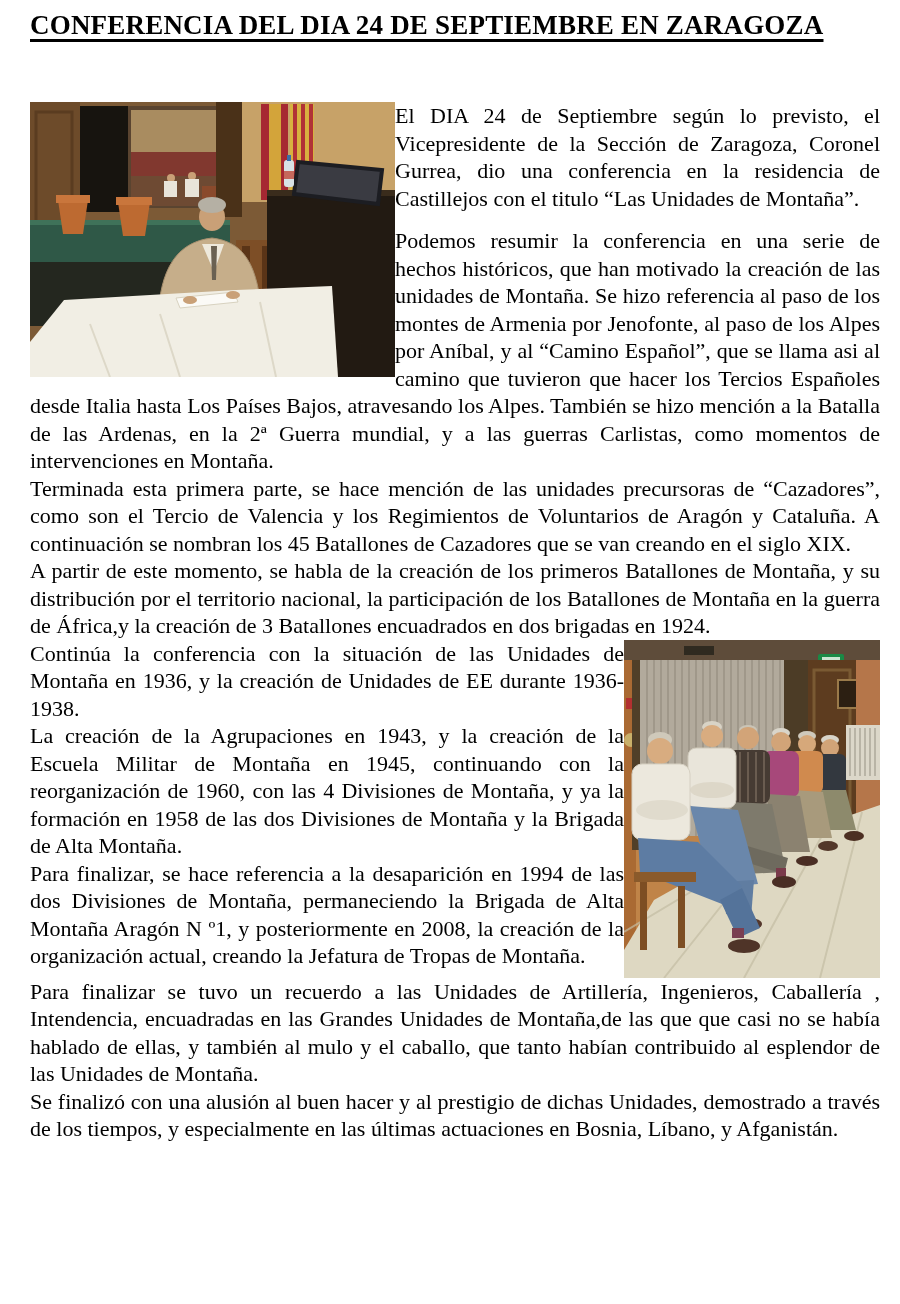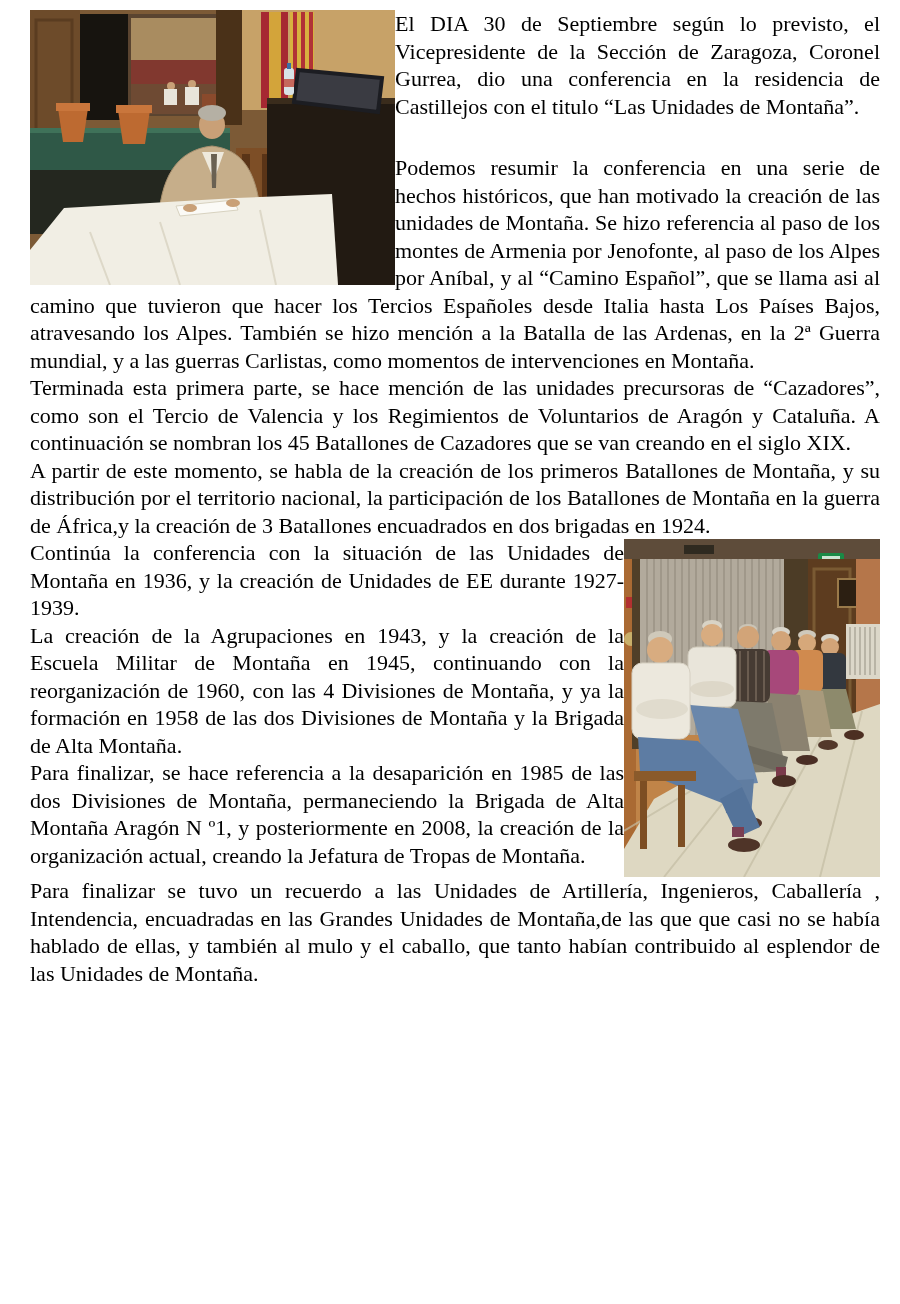--- a/index.html
+++ b/index.html
@@ -22,34 +22,35 @@
     font-size: 27px;
     line-height: 30px;
     font-weight: 700;
     text-decoration: underline;
     text-decoration-thickness: 3px;
     text-underline-offset: 5px;
     letter-spacing: 0.2px;
   }
 
   .para { margin: 0; text-align: justify; }
-  .gap-above { margin-top: 34px; }
+  .gap-above { margin-top: 15px; }
   .clear-floats { clear: both; }
 
   figure.photo { margin: 0; padding: 0; }
   .photo svg { display: block; width: 100%; height: 100%; }
 
   .photo-left  { float: left;  width: 365px; height: 275px; margin: 48px 15px 8px -2px; }
   .photo-right { float: right; width: 256px; height: 338px; margin: -6px 26px 8px 18px; }
 </style>
 </head>
 <body>
 
 <div class="page">
 
+  <h1 class="doc-title">CONFERENCIA DEL DIA 24 DE SEPTIEMBRE EN ZARAGOZA</h1>
 
   <div class="article">
 
     <figure class="photo photo-left" role="img" aria-label="Conferenciante con traje claro sentado tras una mesa con mantel blanco, junto a un atril de madera con monitor; detrás, pared de madera y banderas de España y Aragón">
       <svg viewBox="0 0 365 275" preserveAspectRatio="none">
 
         <rect width="365" height="275" fill="#7c5a36"></rect>
         <rect x="0" y="0" width="50" height="160" fill="#6d4b2a"></rect>
         <rect x="6" y="10" width="36" height="120" fill="none" stroke="#5a3c20" stroke-width="3"></rect>
 
@@ -104,21 +105,21 @@
         <ellipse cx="182" cy="103" rx="14" ry="8" fill="#b5b0a4"></ellipse>
 
         <polygon points="0,240 34,198 206,188 302,184 308,275 0,275" fill="#f1eee4"></polygon>
         <path d="M60,222 L80,275 M130,212 L150,275 M230,200 L246,275" stroke="#ddd8c8" stroke-width="2" fill="none"></path>
         <polygon points="146,196 204,190 208,200 150,206" fill="#fbfaf6" stroke="#d8d2c0" stroke-width="1"></polygon>
         <ellipse cx="160" cy="198" rx="7" ry="4" fill="#c9a077"></ellipse>
         <ellipse cx="203" cy="193" rx="7" ry="4" fill="#c9a077"></ellipse>
       </svg>
     </figure>
 
-    <p class="para">El DIA 30 de Septiembre según lo previsto, el Vicepresidente de la Sección de Zaragoza, Coronel Gurrea, dio una conferencia en la residencia de Castillejos con el titulo “Las Unidades de Montaña”.</p>
+    <p class="para">El DIA 24 de Septiembre según lo previsto, el Vicepresidente de la Sección de Zaragoza, Coronel Gurrea, dio una conferencia en la residencia de Castillejos con el titulo “Las Unidades de Montaña”.</p>
     <p class="para gap-above">Podemos resumir la conferencia en una serie de hechos históricos, que han motivado la creación de las unidades de Montaña. Se hizo referencia al paso de los montes de Armenia por Jenofonte, al paso de los Alpes por Aníbal, y al “Camino Español”, que se llama asi al camino que tuvieron que hacer los Tercios Españoles desde Italia hasta Los Países Bajos, atravesando los Alpes. También se hizo mención a la Batalla de las Ardenas, en la 2ª Guerra mundial, y a las guerras Carlistas, como momentos de intervenciones en Montaña.</p>
     <p class="para">Terminada esta primera parte, se hace mención de las unidades precursoras de “Cazadores”, como son el Tercio de Valencia y los Regimientos de Voluntarios de Aragón y Cataluña. A continuación se nombran los 45 Batallones de Cazadores que se van creando en el siglo XIX.</p>
     <p class="para">A partir de este momento, se habla de la creación de los primeros Batallones de Montaña, y su distribución por el territorio nacional, la participación de los Batallones de Montaña en la guerra de África,y la creación de 3 Batallones encuadrados en dos brigadas en 1924.</p>
 
     <figure class="photo photo-right" role="img" aria-label="Asistentes a la conferencia sentados en fila junto a cortinas verticales, pared de madera y suelo de mármol">
       <svg viewBox="0 0 256 338" preserveAspectRatio="none">
 
         <rect width="256" height="338" fill="#c08448"></rect>
 
         <rect x="0" y="0" width="256" height="20" fill="#5e4c3a"></rect>
@@ -190,19 +191,20 @@
         <polygon points="96,260 118,248 136,288 114,298" fill="#54739a"></polygon>
         <rect x="108" y="288" width="12" height="10" fill="#7a3f52"></rect>
         <ellipse cx="120" cy="306" rx="16" ry="7" fill="#4f3428"></ellipse>
 
         <rect x="10" y="232" width="62" height="10" fill="#8a5a2b"></rect>
         <rect x="16" y="242" width="7" height="68" fill="#7d4e23"></rect>
         <rect x="54" y="246" width="7" height="62" fill="#7d4e23"></rect>
       </svg>
     </figure>
 
-    <p class="para">Continúa la conferencia con la situación de las Unidades de Montaña en 1936, y la creación de Unidades de EE durante 1927-1939.</p>
+    <p class="para">Continúa la conferencia con la situación de las Unidades de Montaña en 1936, y la creación de Unidades de EE durante 1936-1938.</p>
     <p class="para">La creación de la Agrupaciones en 1943, y la creación de la Escuela Militar de Montaña en 1945, continuando con la reorganización de 1960, con las 4 Divisiones de Montaña, y ya la formación en 1958 de las dos Divisiones de Montaña y la Brigada de Alta Montaña.</p>
-    <p class="para">Para finalizar, se hace referencia a la desaparición en 1985 de las dos Divisiones de Montaña, permaneciendo la Brigada de Alta Montaña Aragón N º1, y posteriormente en 2008, la creación de la organización actual, creando la Jefatura de Tropas de Montaña.</p>
+    <p class="para">Para finalizar, se hace referencia a la desaparición en 1994 de las dos Divisiones de Montaña, permaneciendo la Brigada de Alta Montaña Aragón N º1, y posteriormente en 2008, la creación de la organización actual, creando la Jefatura de Tropas de Montaña.</p>
     <p class="para clear-floats">Para finalizar se tuvo un recuerdo a las Unidades de Artillería, Ingenieros, Caballería , Intendencia, encuadradas en las Grandes Unidades de Montaña,de las que  que casi no se había hablado de ellas, y también al mulo y el caballo, que tanto habían contribuido al esplendor de las Unidades de Montaña.</p>
+    <p class="para">Se finalizó con una alusión al buen hacer y al prestigio de dichas Unidades, demostrado a través de los tiempos, y especialmente en las últimas actuaciones en Bosnia, Líbano, y Afganistán.</p>
 
   </div>
 </div>
 
 </body></html>

